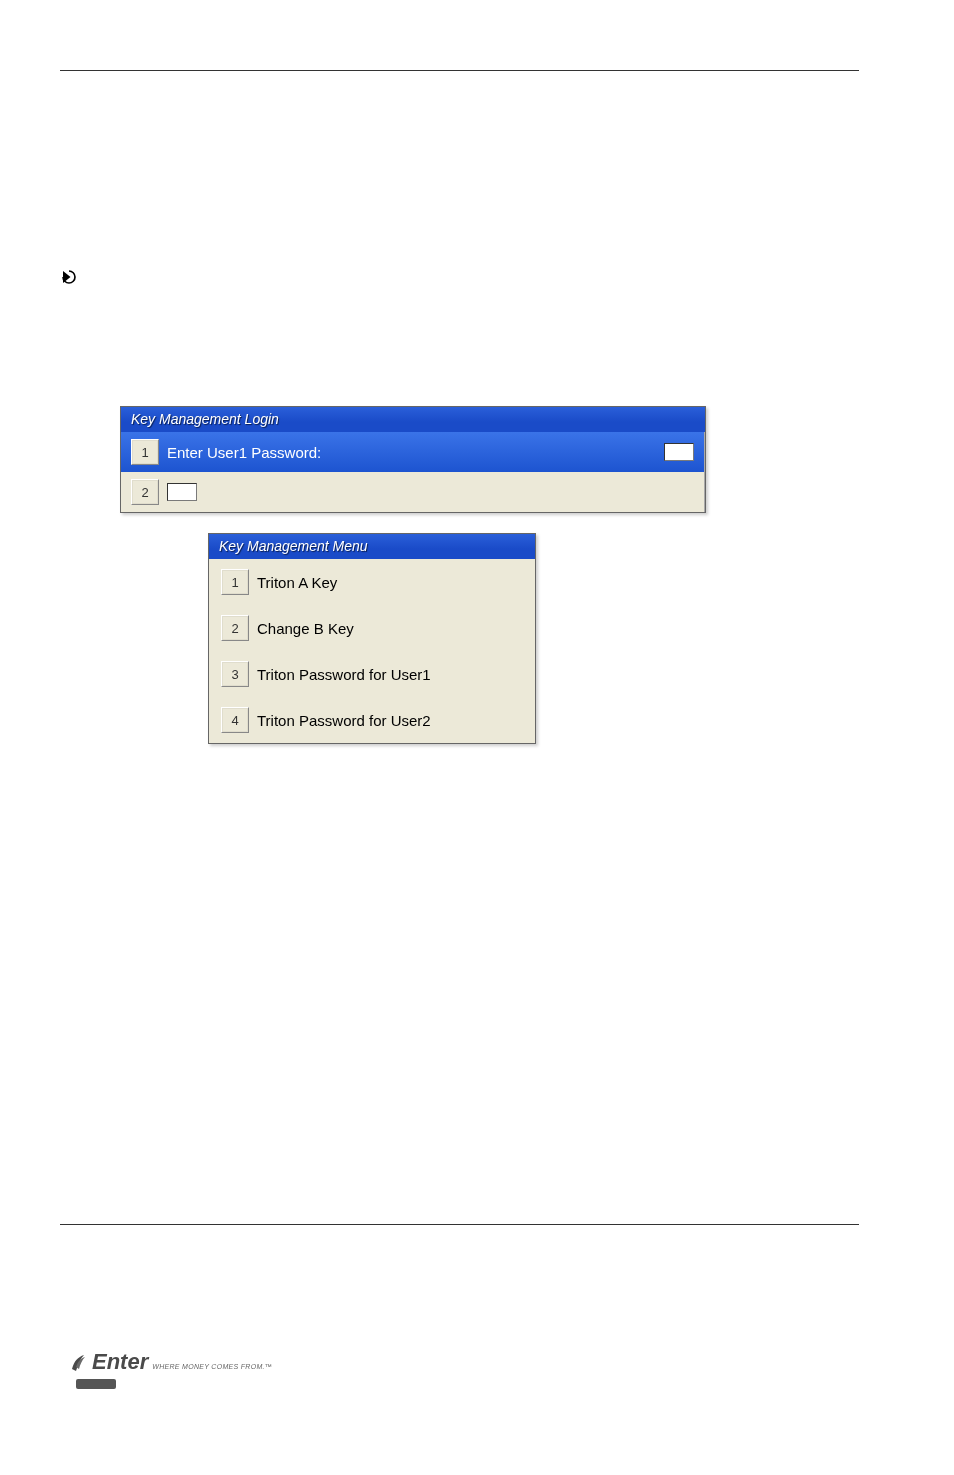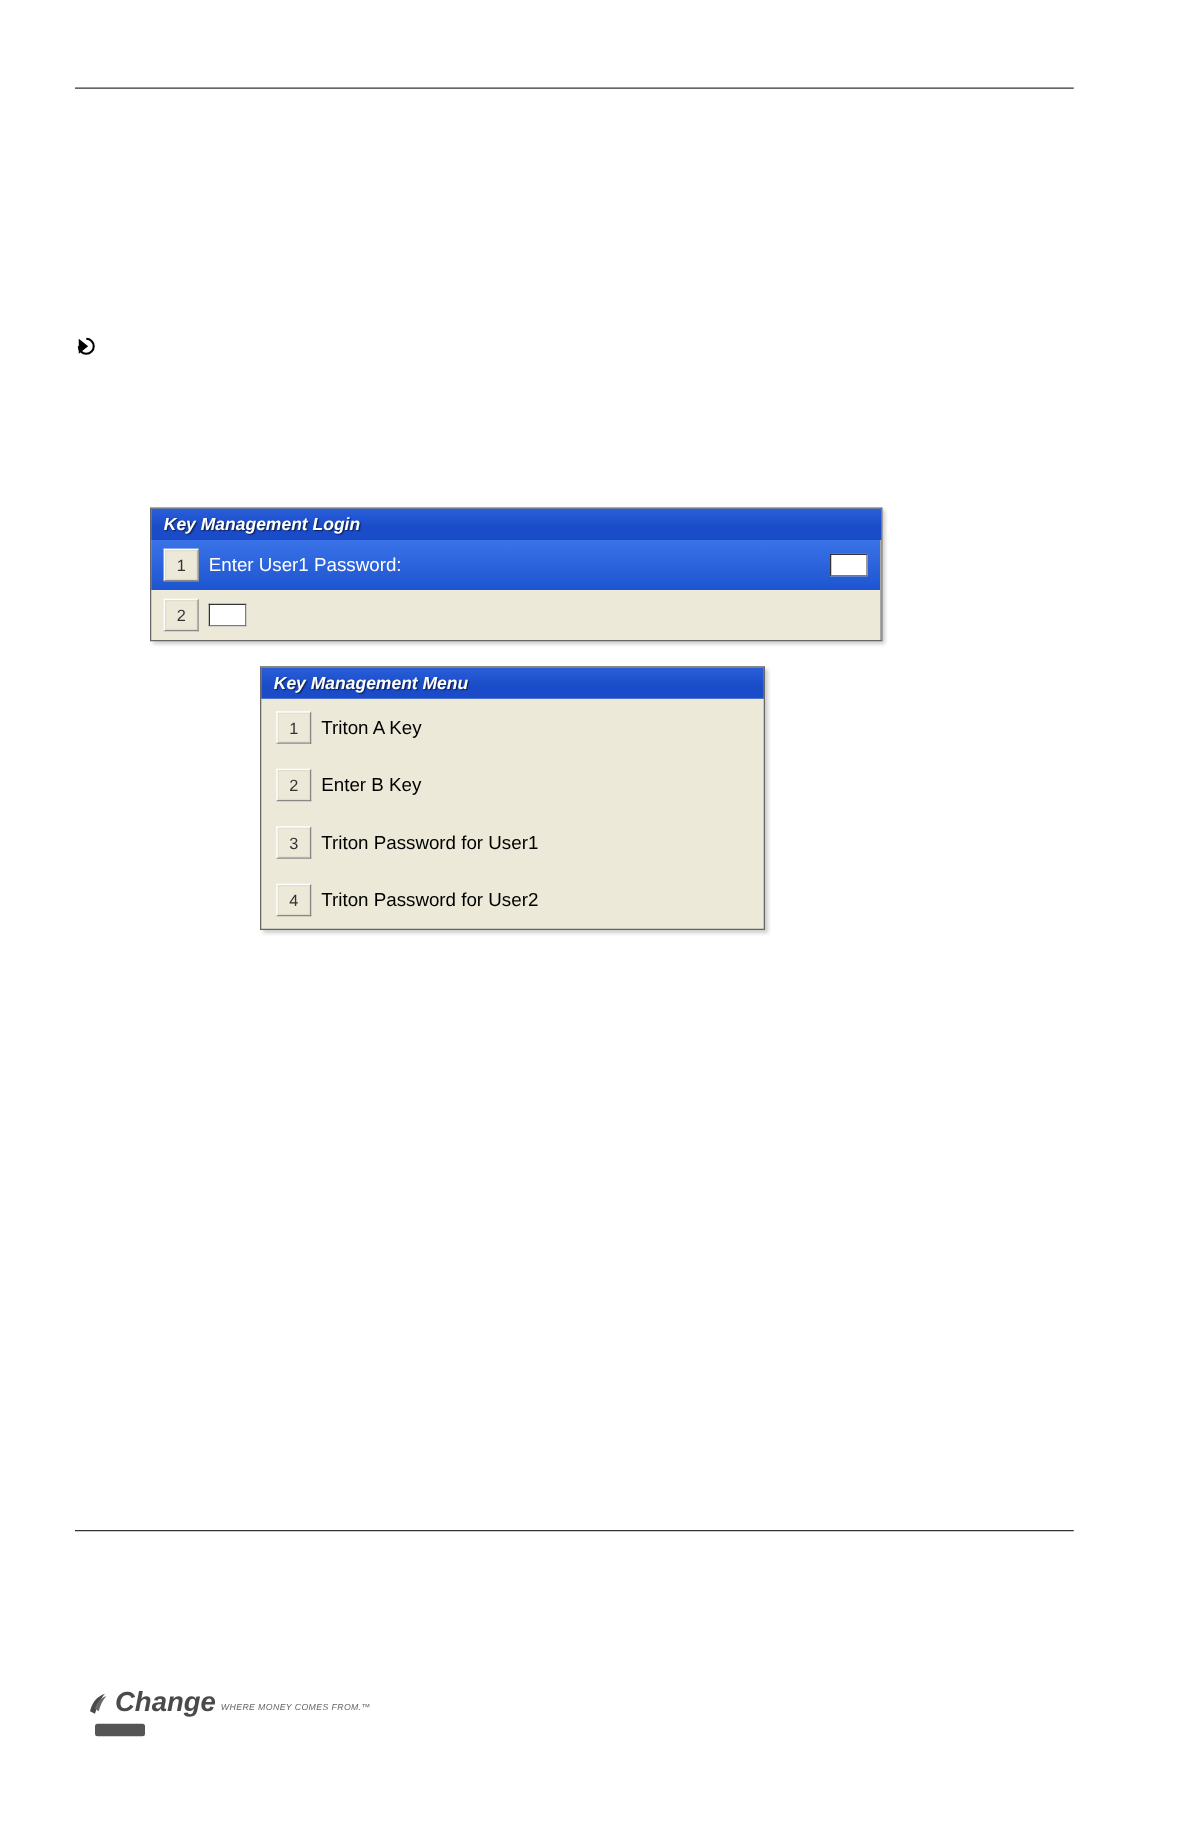--- a/index.html
+++ b/index.html
@@ -35,27 +35,27 @@
     width: 586px;
     background: #ece9d8;
     border: 1px solid #666;
     box-shadow: 2px 2px 3px rgba(0,0,0,0.2);
     font-family: Tahoma, Arial, sans-serif;
   }
   .login-window {
     margin: 120px 0 0 60px;
   }
   .menu-window {
-    width: 404px;
+    width: 328px;
     margin: 20px 0 0 148px;
   }
   .titlebar {
     background: linear-gradient(to bottom, #2a5fd9 0%, #1a4bc8 60%, #1a4bc8 100%);
     color: #fff;
-    font-weight: bold;
+    font-weight: normal;
     font-style: italic;
     padding: 4px 10px 5px 10px;
     font-size: 14px;
     text-shadow: 1px 1px 1px rgba(0,0,0,0.6);
   }
   .row {
     display: flex;
     align-items: center;
     padding: 7px 10px;
     gap: 8px;
@@ -163,37 +163,37 @@
 <div class="window menu-window">
   <div class="titlebar">Key Management Menu</div>
 
   <div class="row">
     <div class="numbtn">1</div>
     <div class="row-label">Triton A Key</div>
   </div>
 
   <div class="row">
     <div class="numbtn">2</div>
-    <div class="row-label">Enter B Key</div>
+    <div class="row-label">Change B Key</div>
   </div>
 
   <div class="row">
     <div class="numbtn">3</div>
     <div class="row-label">Triton Password for User1</div>
   </div>
 
   <div class="row">
     <div class="numbtn">4</div>
     <div class="row-label">Triton Password for User2</div>
   </div>
 </div>
 
 <hr class="hr-bottom">
 
 <div class="footer">
   <svg width="18" height="22" viewBox="0 0 18 22">
     <path d="M2 18 C4 10 8 6 14 4 C10 8 8 14 6 20 Z" fill="#4a4a4a"></path>
     <path d="M6 16 C8 10 11 7 15 6 C12 9 10 14 9 18 Z" fill="#6a6a6a"></path>
   </svg>
-  <span class="logo-mark">Change</span>
+  <span class="logo-mark">Enter</span>
   <span class="logo-tag">WHERE MONEY COMES FROM.™</span>
 </div>
 <div class="logo-sub"></div>
 
 </body></html>

